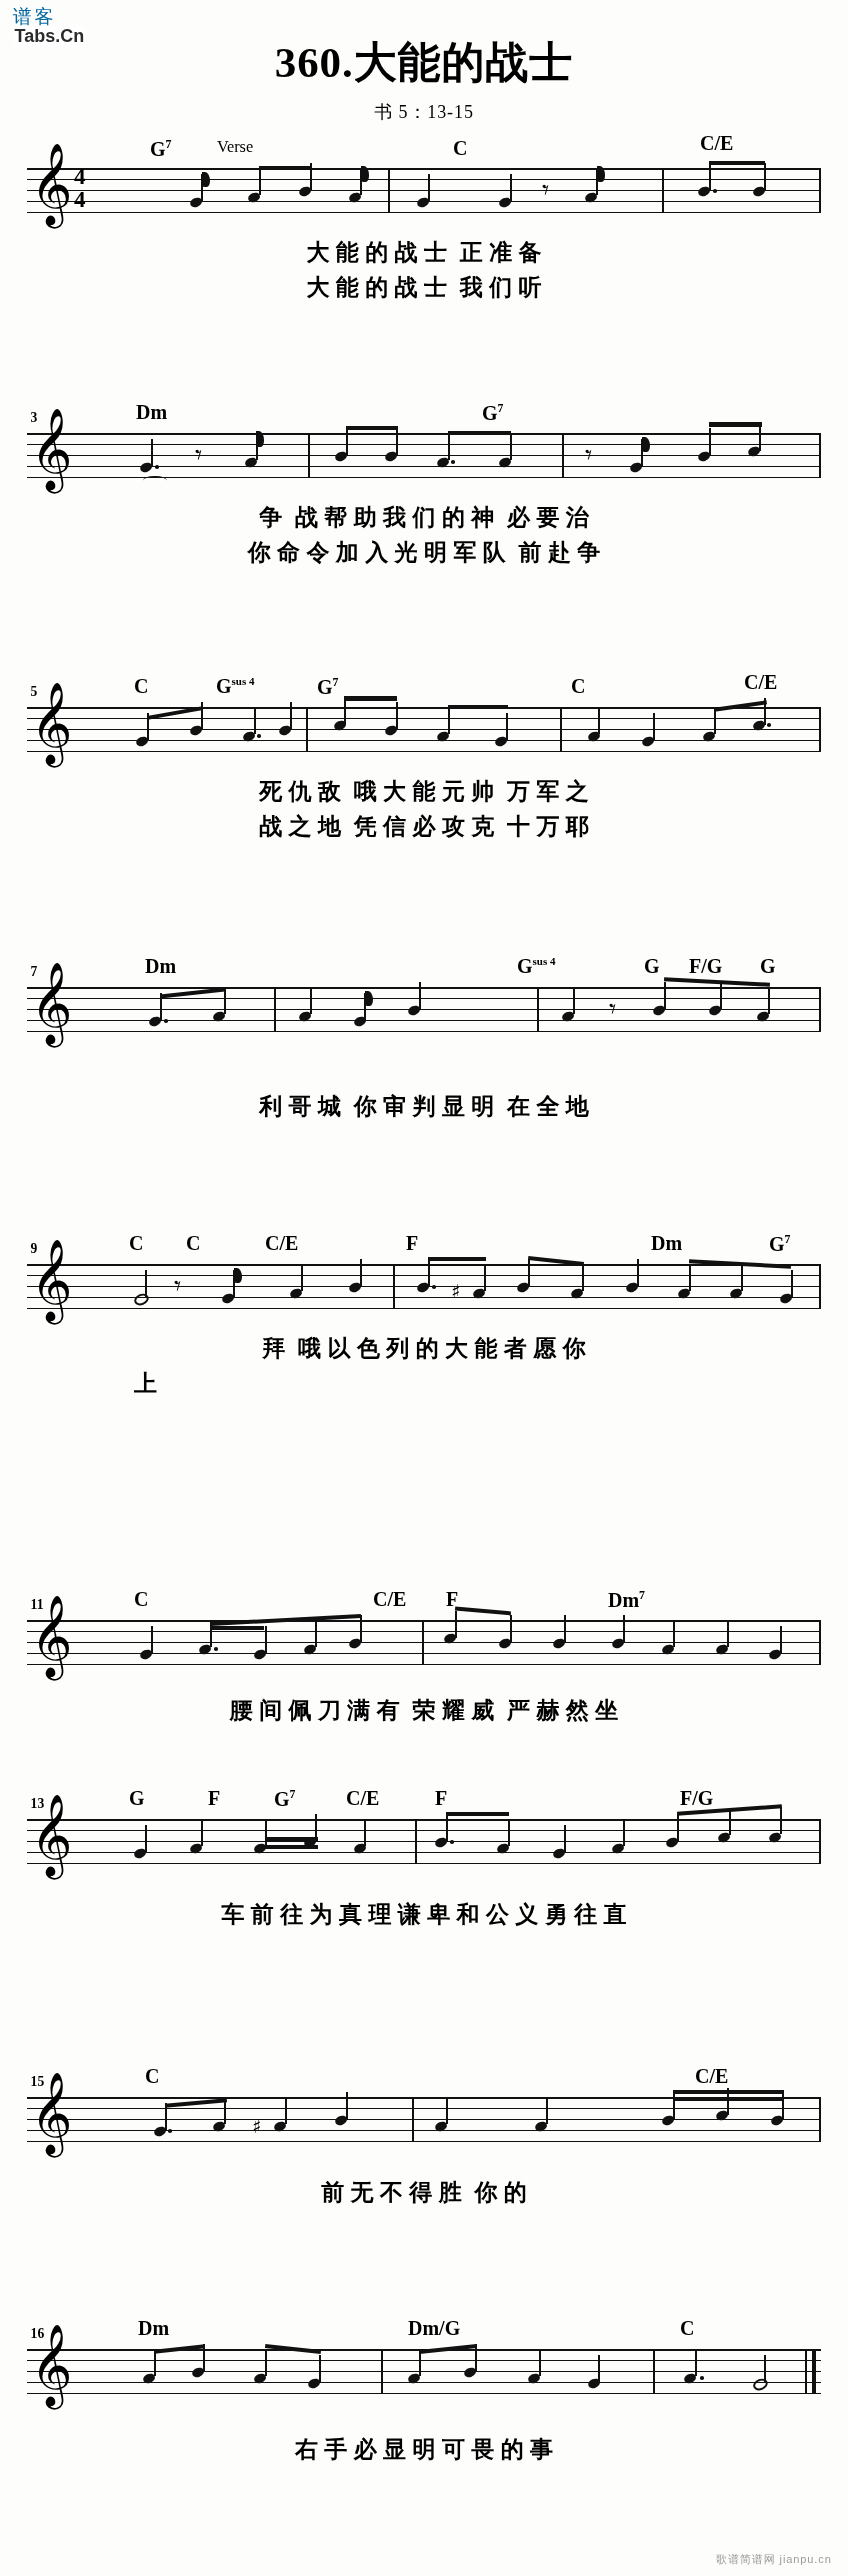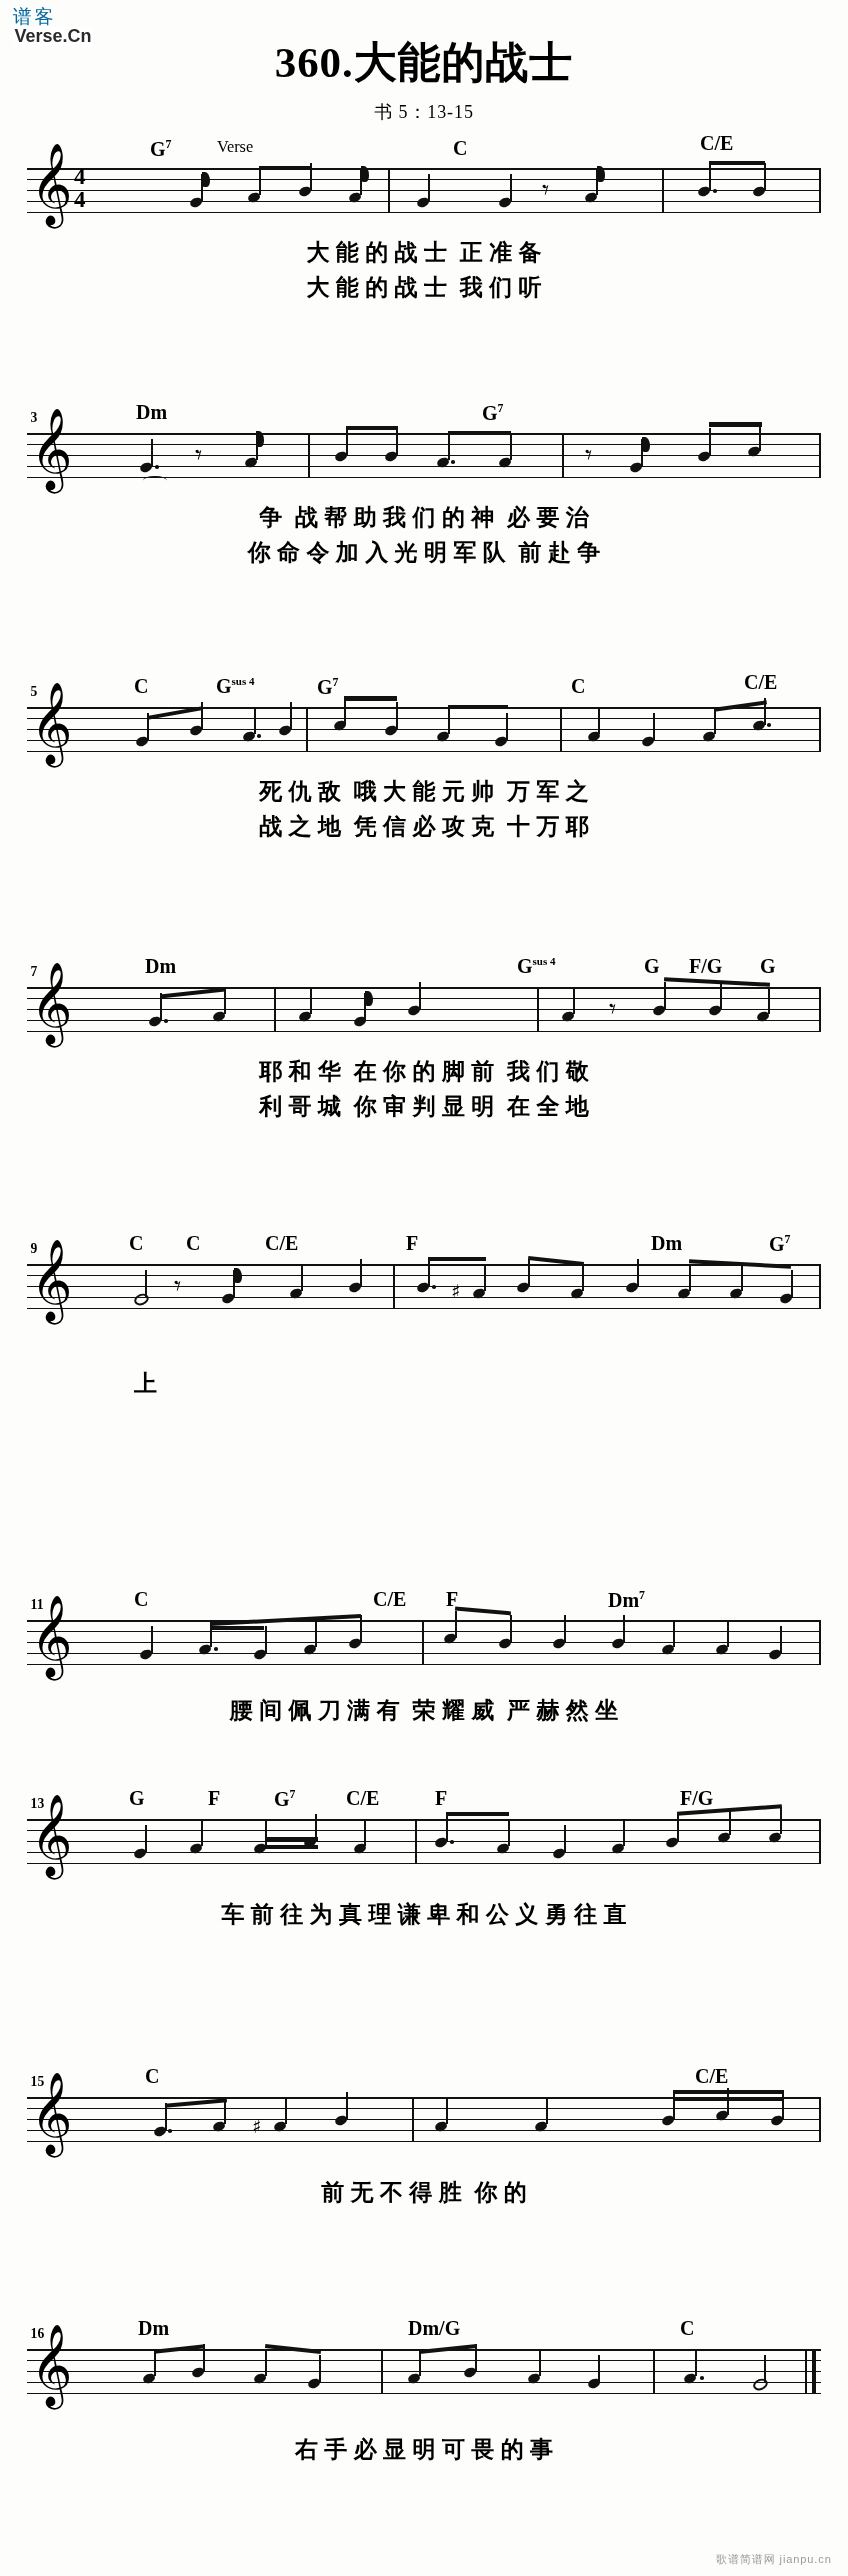--- a/index.html
+++ b/index.html
@@ -249,21 +249,21 @@
     letter-spacing: 0.9px;
   }
 </style>
 </head>
 <body>
 
 <div class="sheet">
 
   <div class="logo">
     <div class="cn">谱客</div>
-    <div class="en">Verse.Cn</div>
+    <div class="en">Tabs.Cn</div>
   </div>
 
   <div class="title">360.大能的战士</div>
   <div class="subtitle">书 5：13-15</div>
 
   <div class="system" style="top:161px;">
     <div class="staff">
       <div class="line l1"></div>
         <div class="line l2"></div>
         <div class="line l3"></div>
@@ -460,21 +460,20 @@
       <div class="note" style="left:730px; top:32px;"></div>
         <div class="stem" style="left:741px; top:7.3px;"></div>
       <div class="beam" style="left:637px; top:0px; width:106px; transform:rotate(3deg);"></div>
 
       <div class="chord" style="left:118px; top:-25.4px;">Dm</div>
       <div class="chord" style="left:490px; top:-25.4px;">G<span class="sus">sus&nbsp;4</span></div>
       <div class="chord" style="left:617px; top:-25.4px;">G</div>
       <div class="chord" style="left:662px; top:-25.4px;">F/G</div>
       <div class="chord" style="left:733px; top:-25.4px;">G</div>
     </div>
-    <div class="lyrics" style="top:76px;">耶 和 华  在 你 的 脚 前  我 们 敬</div>
     <div class="lyrics" style="top:111px;">利 哥 城  你 审 判 显 明  在 全 地</div>
   </div>
 
   <div class="system" style="top:1257px;">
     <div class="measure-num">9</div>
     <div class="staff">
       <div class="line l1"></div>
         <div class="line l2"></div>
         <div class="line l3"></div>
         <div class="line l4"></div>
@@ -516,20 +515,21 @@
         <div class="stem" style="left:764px; top:12.7px;"></div>
       <div class="beam" style="left:662px; top:5.4px; width:102px; transform:rotate(3deg);"></div>
 
       <div class="chord" style="left:102px; top:-25.4px;">C</div>
       <div class="chord" style="left:159px; top:-25.4px;">C</div>
       <div class="chord" style="left:238px; top:-25.4px;">C/E</div>
       <div class="chord" style="left:379px; top:-25.4px;">F</div>
       <div class="chord" style="left:624px; top:-25.4px;">Dm</div>
       <div class="chord" style="left:742px; top:-25.4px;">G<sup>7</sup></div>
     </div>
+    <div class="lyrics" style="top:76px;">拜  哦 以 色 列 的 大 能 者 愿 你</div>
     <div class="lyrics" style="top:111px; text-align:left; padding-left:107px;">上</div>
   </div>
 
   <div class="system" style="top:1613px;">
     <div class="measure-num">11</div>
     <div class="staff">
       <div class="line l1"></div>
         <div class="line l2"></div>
         <div class="line l3"></div>
         <div class="line l4"></div>

